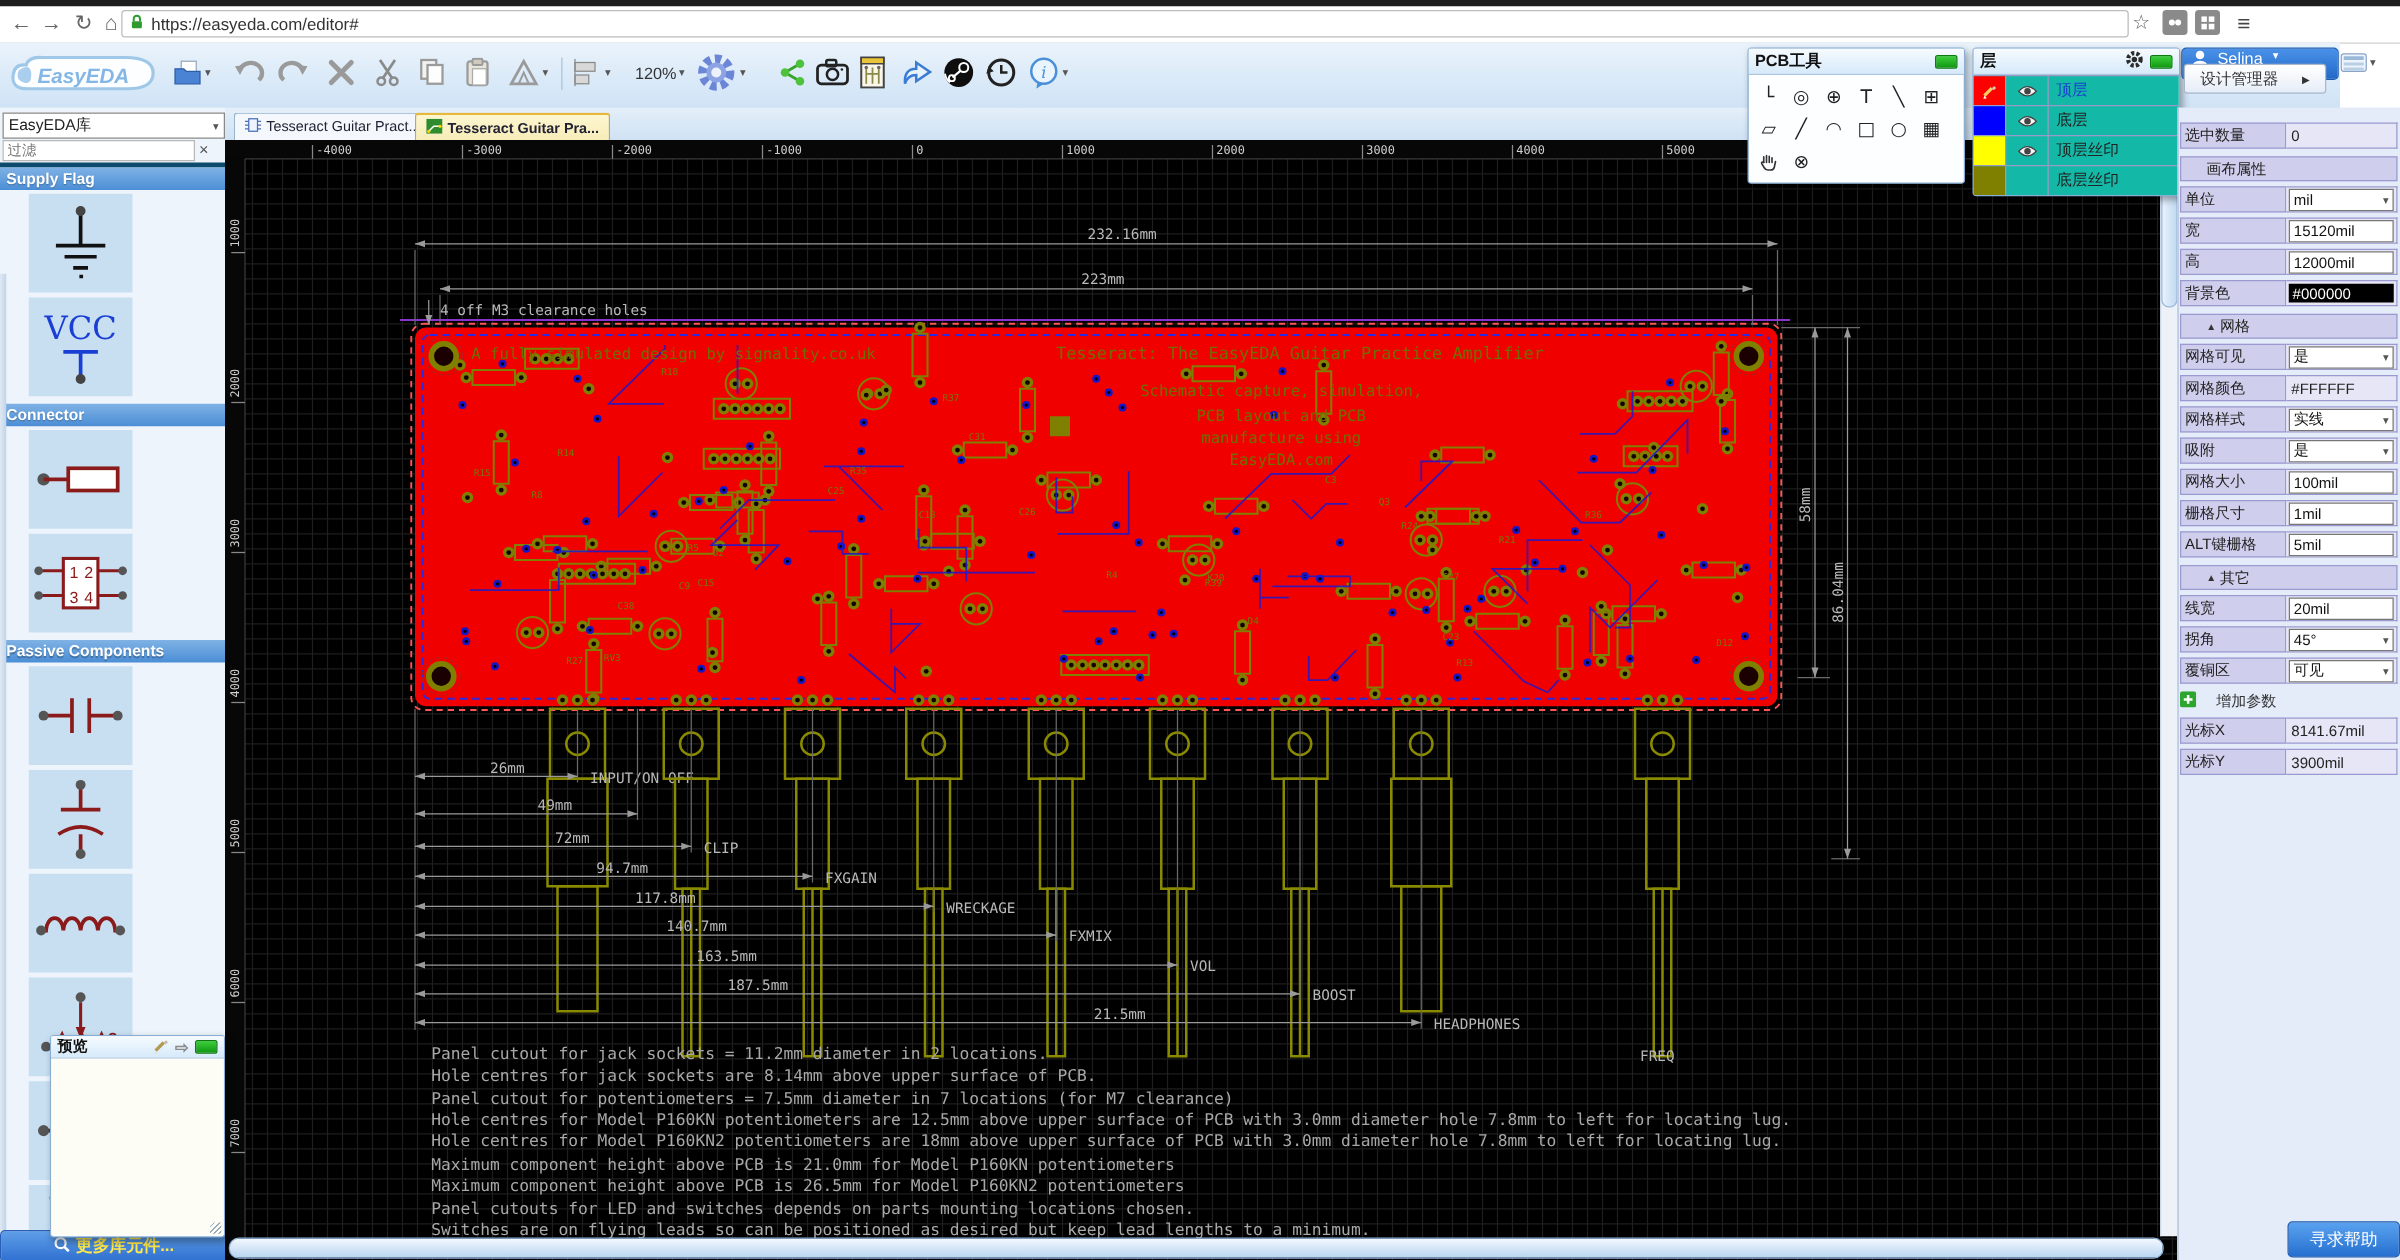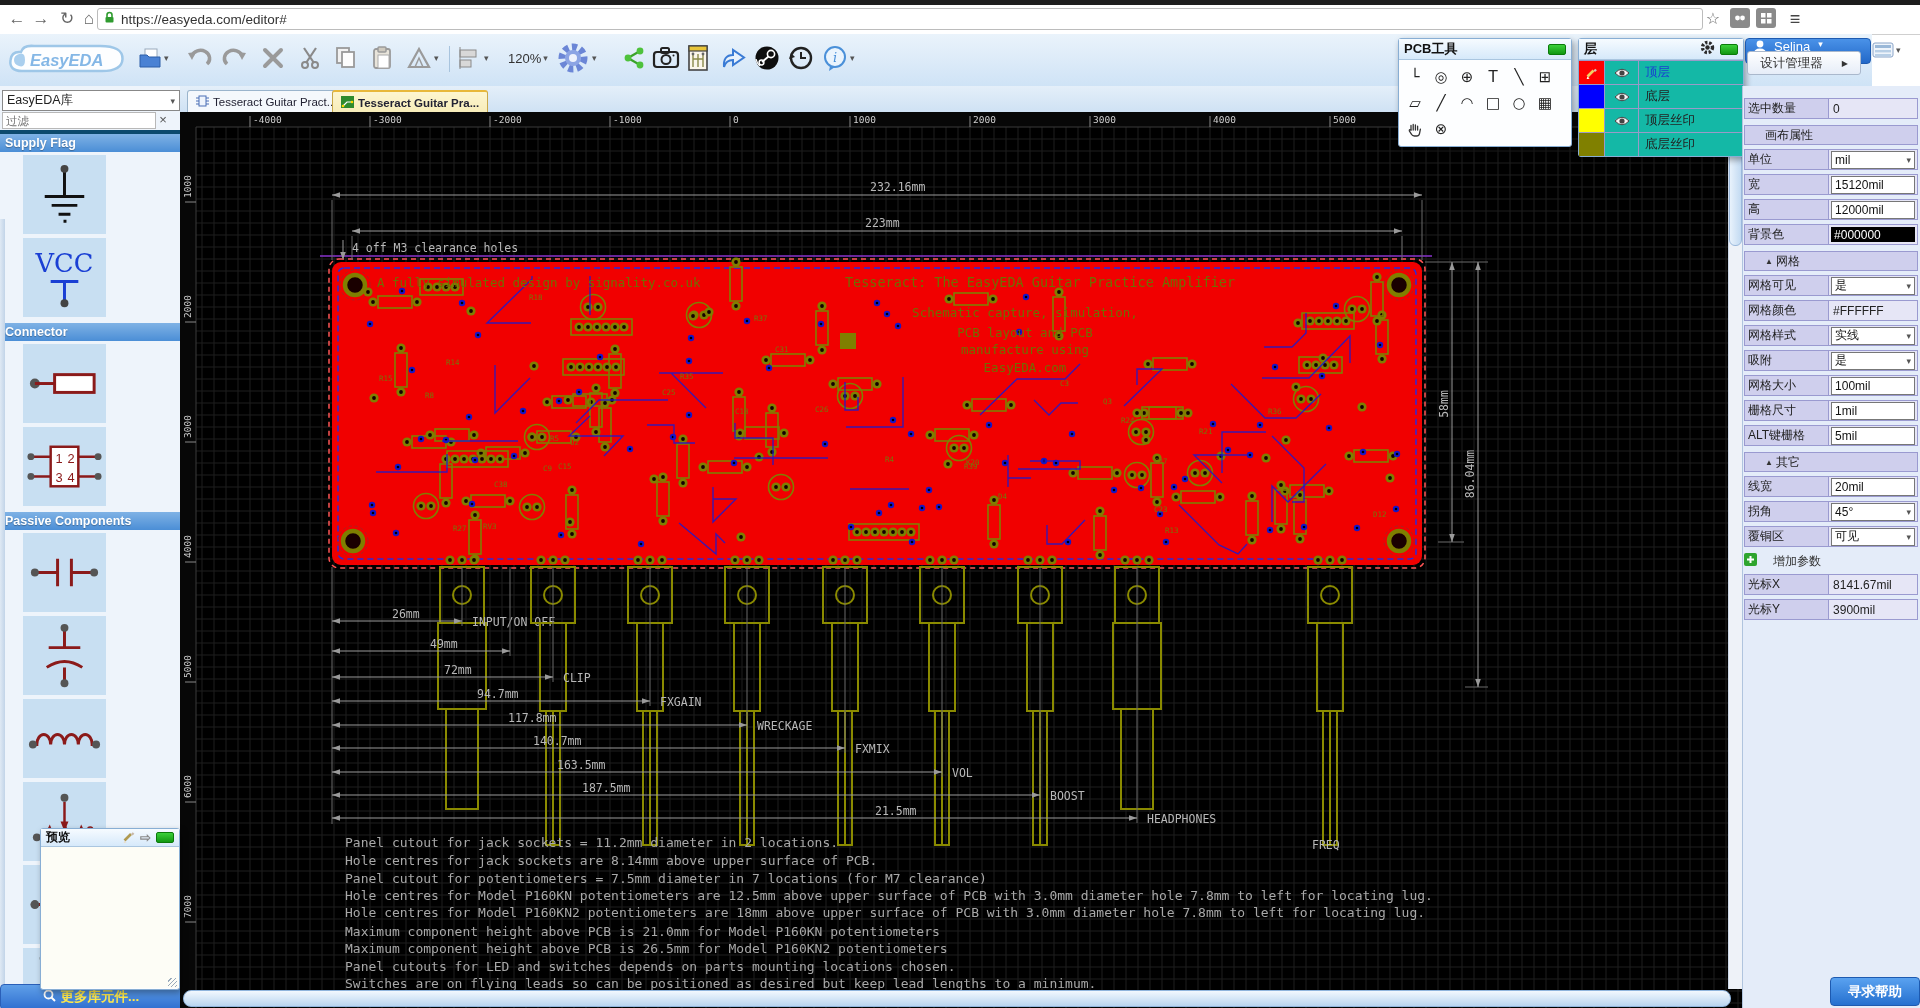--- a/index.html
+++ b/index.html
@@ -82,21 +82,21 @@
   .pselect,.pinput{flex:1;height:16px;background:#fff;border:1px solid #777;display:flex;align-items:center;
     justify-content:space-between;padding:0 3px;font-size:12px;color:#111;cursor:pointer}
   .pinput{cursor:text}
   .pswatch{flex:1;height:15px;background:#000;color:#fff;display:flex;align-items:center;padding-left:3px;font-size:12px}
   .ptext{color:#222;padding-left:2px}
   .phead{height:18px;background:#cfcfed;border:1px solid #9a9ad0;display:flex;align-items:center;gap:3px;
     padding-left:20px;color:#222;margin:6px 0 4px 0;font-size:12px}
   .tri{font-size:8px;color:#333}
   .paction{height:18px;display:flex;align-items:center;gap:16px;color:#333;margin:5px 0 4px 0;font-size:12px;cursor:pointer}
   #helpbtn{left:1830px;top:977px;width:88px;height:27px;background:linear-gradient(#5aa2f0,#2570cf);border:1px solid #1d5ab0;
-    border-radius:4px;color:#fff;font-size:13.5px;font-weight:bold;display:flex;align-items:center;justify-content:center;cursor:pointer}
+    border-radius:4px;color:#fff;font-size:13.5px;font-weight:normal;display:flex;align-items:center;justify-content:center;cursor:pointer}
   
   .dim{stroke:#9a9a9a;stroke-width:1;fill:none}
   .dimf{fill:#9a9a9a}
   .ext{stroke:#6a6a6a;stroke-width:1}
   .fp{fill:none;stroke:#7f7f00;stroke-width:1.6}
   .fp2{fill:none;stroke:#8a8a00;stroke-width:2}
   .trc{fill:none;stroke:#1a1ad0;stroke-width:1.4;opacity:.85}
   .rfd{fill:#76760a;font:7.5px "DejaVu Sans Mono",monospace}
   .boardtxt{fill:#6f6f00;font-family:"DejaVu Sans Mono",monospace}
   .dimtxt{fill:#b8b8b8;font:11.5px "DejaVu Sans Mono",monospace}

